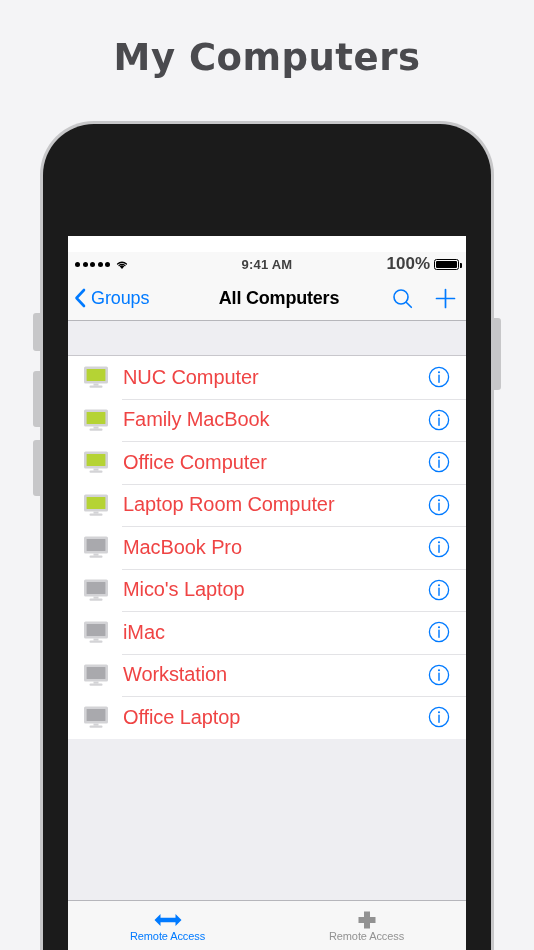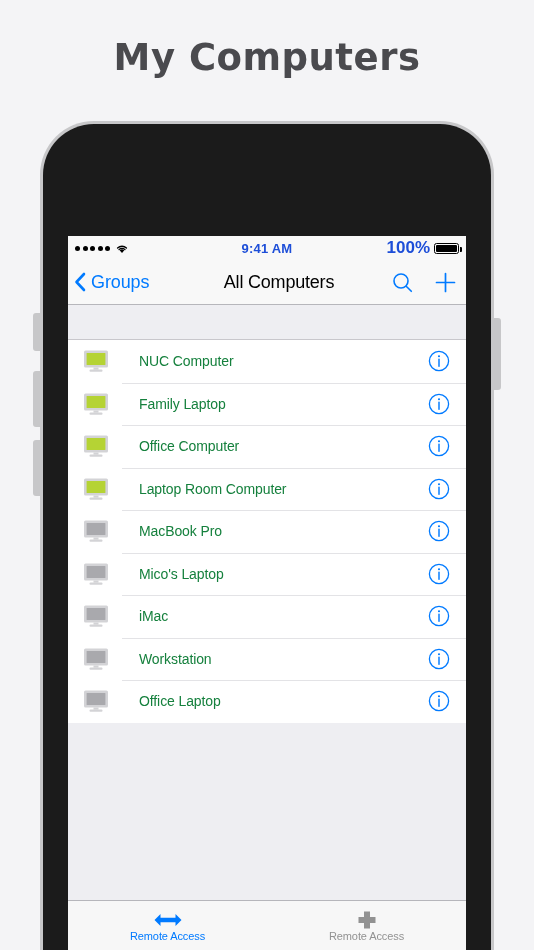--- a/index.html
+++ b/index.html
@@ -87,21 +87,22 @@
     background: #ffffff;
     overflow: hidden;
   }
 
   
   .status-bar {
     height: 24px;
     background: #f8f8f8;
     position: relative;
     font-size: 13px;
-    color: #1d4ed8;
+    color: #404040;
+    margin-top: 16px;
   }
   .status-left {
     position: absolute;
     left: 7px;
     top: 0;
     height: 24px;
     display: flex;
     align-items: center;
     gap: 5px;
   }
@@ -184,21 +185,21 @@
     text-align: right;
   }
   .nav-title {
     position: absolute;
     left: 0; right: 0; top: 0;
     height: 44px;
     display: flex;
     align-items: center;
     justify-content: center;
     font-size: 18px;
-    font-weight: normal;
+    font-weight: bold;
     color: #000;
     letter-spacing: -0.2px;
     padding-left: 24px;
   }
   .nav-actions {
     position: absolute;
     right: 10px; top: 0;
     height: 44px;
     display: flex;
     align-items: center;
@@ -240,23 +241,23 @@
     background: #e3e3e6;
     display: none;
   }
   .monitor-icon {
     width: 26px;
     height: 24px;
     flex: 0 0 26px;
     display: block;
   }
   .row-label {
-    margin-left: 30px;
-    font-size: 14px;
-    color: #15803d;
+    margin-left: 14px;
+    font-size: 20px;
+    color: #ef4444;
     letter-spacing: -0.1px;
     flex: 1 1 auto;
   }
   .info-btn {
     margin-right: 16px;
     width: 22px;
     height: 22px;
     flex: 0 0 22px;
     cursor: pointer;
     display: block;
@@ -384,21 +385,21 @@
         <div class="row">
           <span class="sep"></span>
           <span>
             <svg class="monitor-icon" viewBox="0 0 26 24">
               <rect x="1" y="1.5" width="24" height="17" rx="1.6" fill="#d3d3d6"></rect>
               <rect x="3.6" y="4" width="18.8" height="12" rx="0.6" fill="#b5d334"></rect>
               <rect x="10.5" y="18.5" width="5" height="2.2" fill="#d3d3d6"></rect>
               <rect x="6.5" y="20.4" width="13" height="2.3" rx="1" fill="#d3d3d6"></rect>
             </svg>
           </span>
-          <span class="row-label">Family Laptop</span>
+          <span class="row-label">Family MacBook</span>
           <span>
             <svg class="info-btn" viewBox="0 0 22 22">
               <circle cx="11" cy="11" r="9.6" stroke="#007aff" stroke-width="1.3" fill="none"></circle>
               <circle cx="11" cy="6.2" r="1.05" fill="#007aff"></circle>
               <path d="M11 9.1 V16.3" stroke="#007aff" stroke-width="1.45" stroke-linecap="round"></path>
             </svg>
           </span>
         </div>
         <div class="row">
           <span class="sep"></span>

